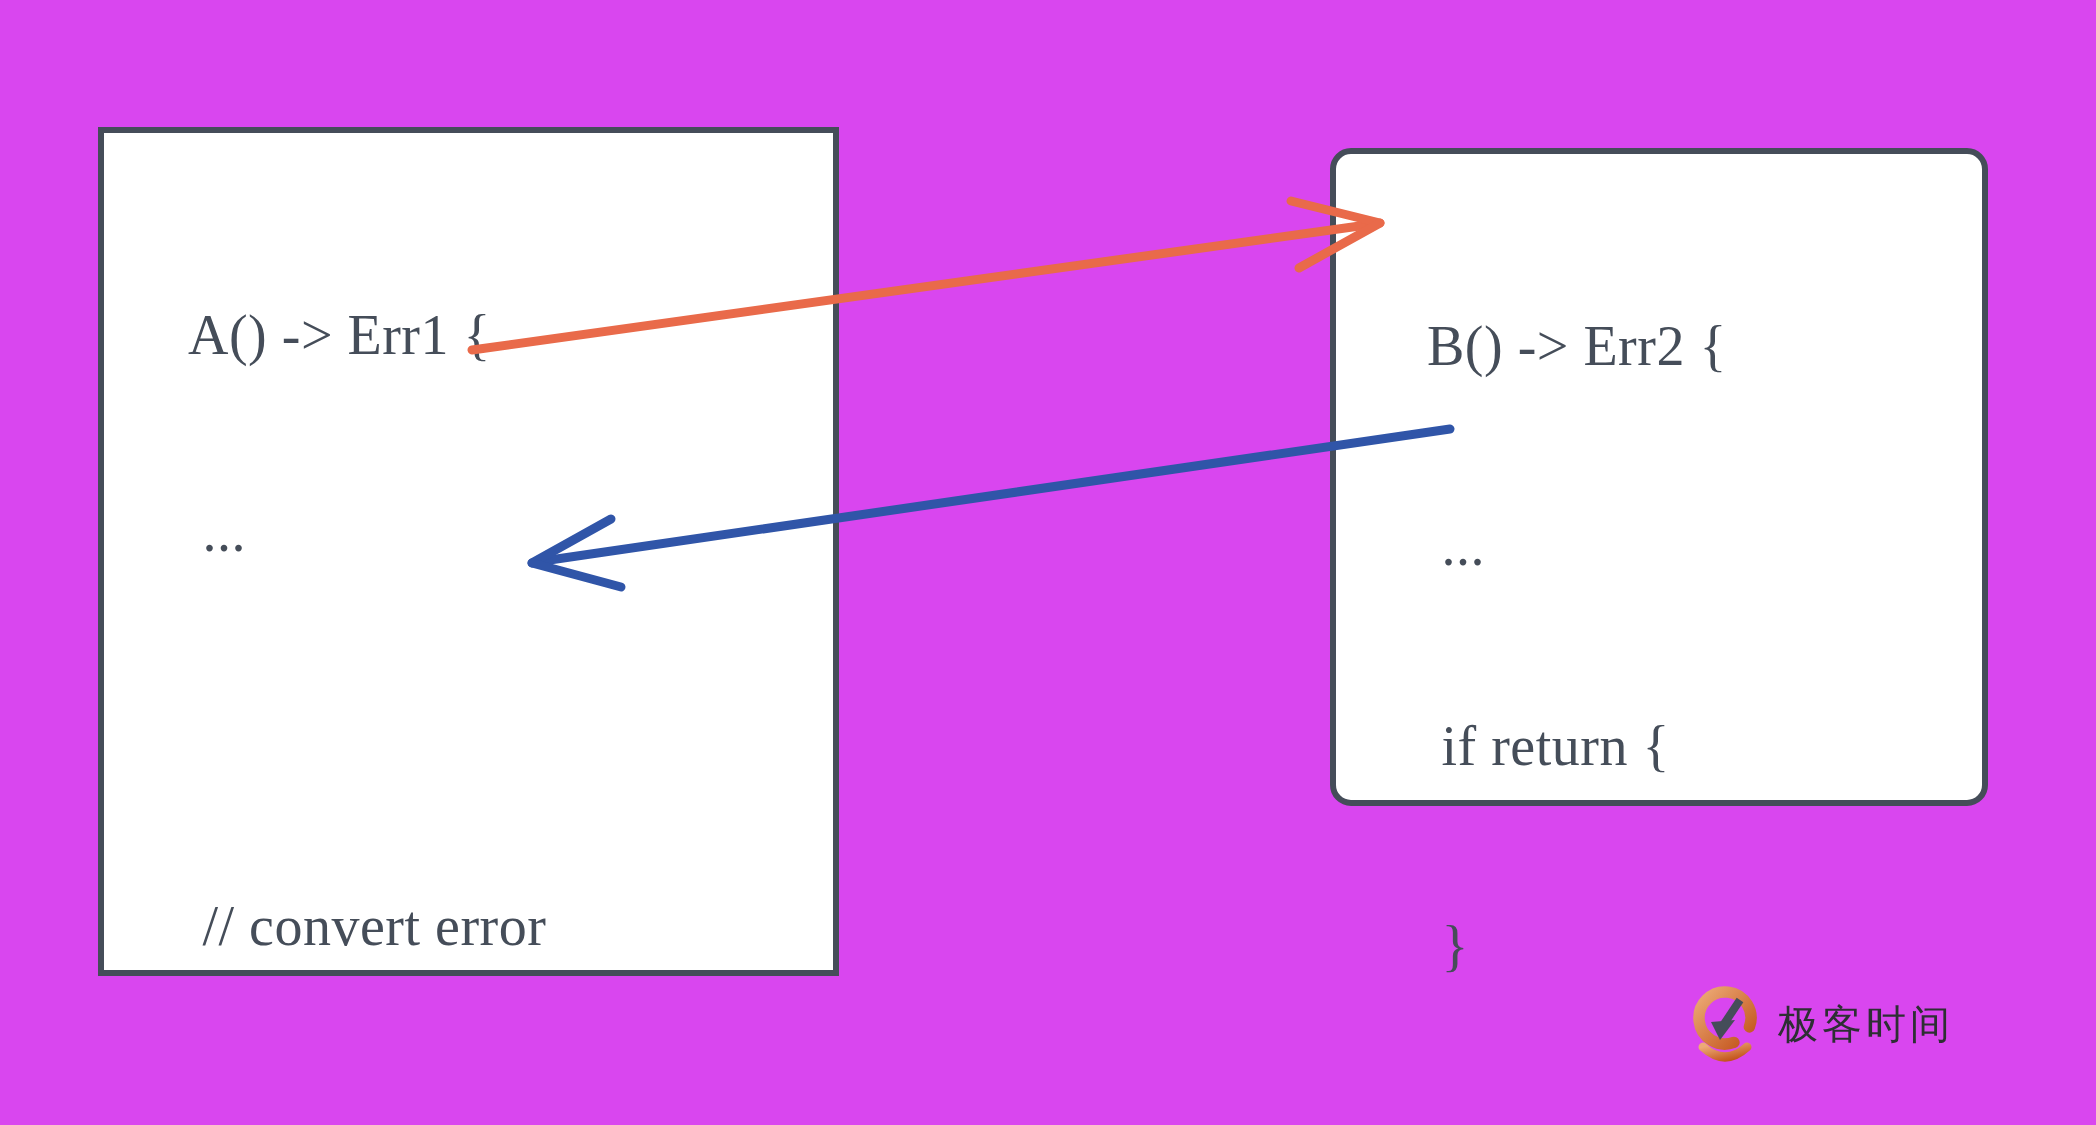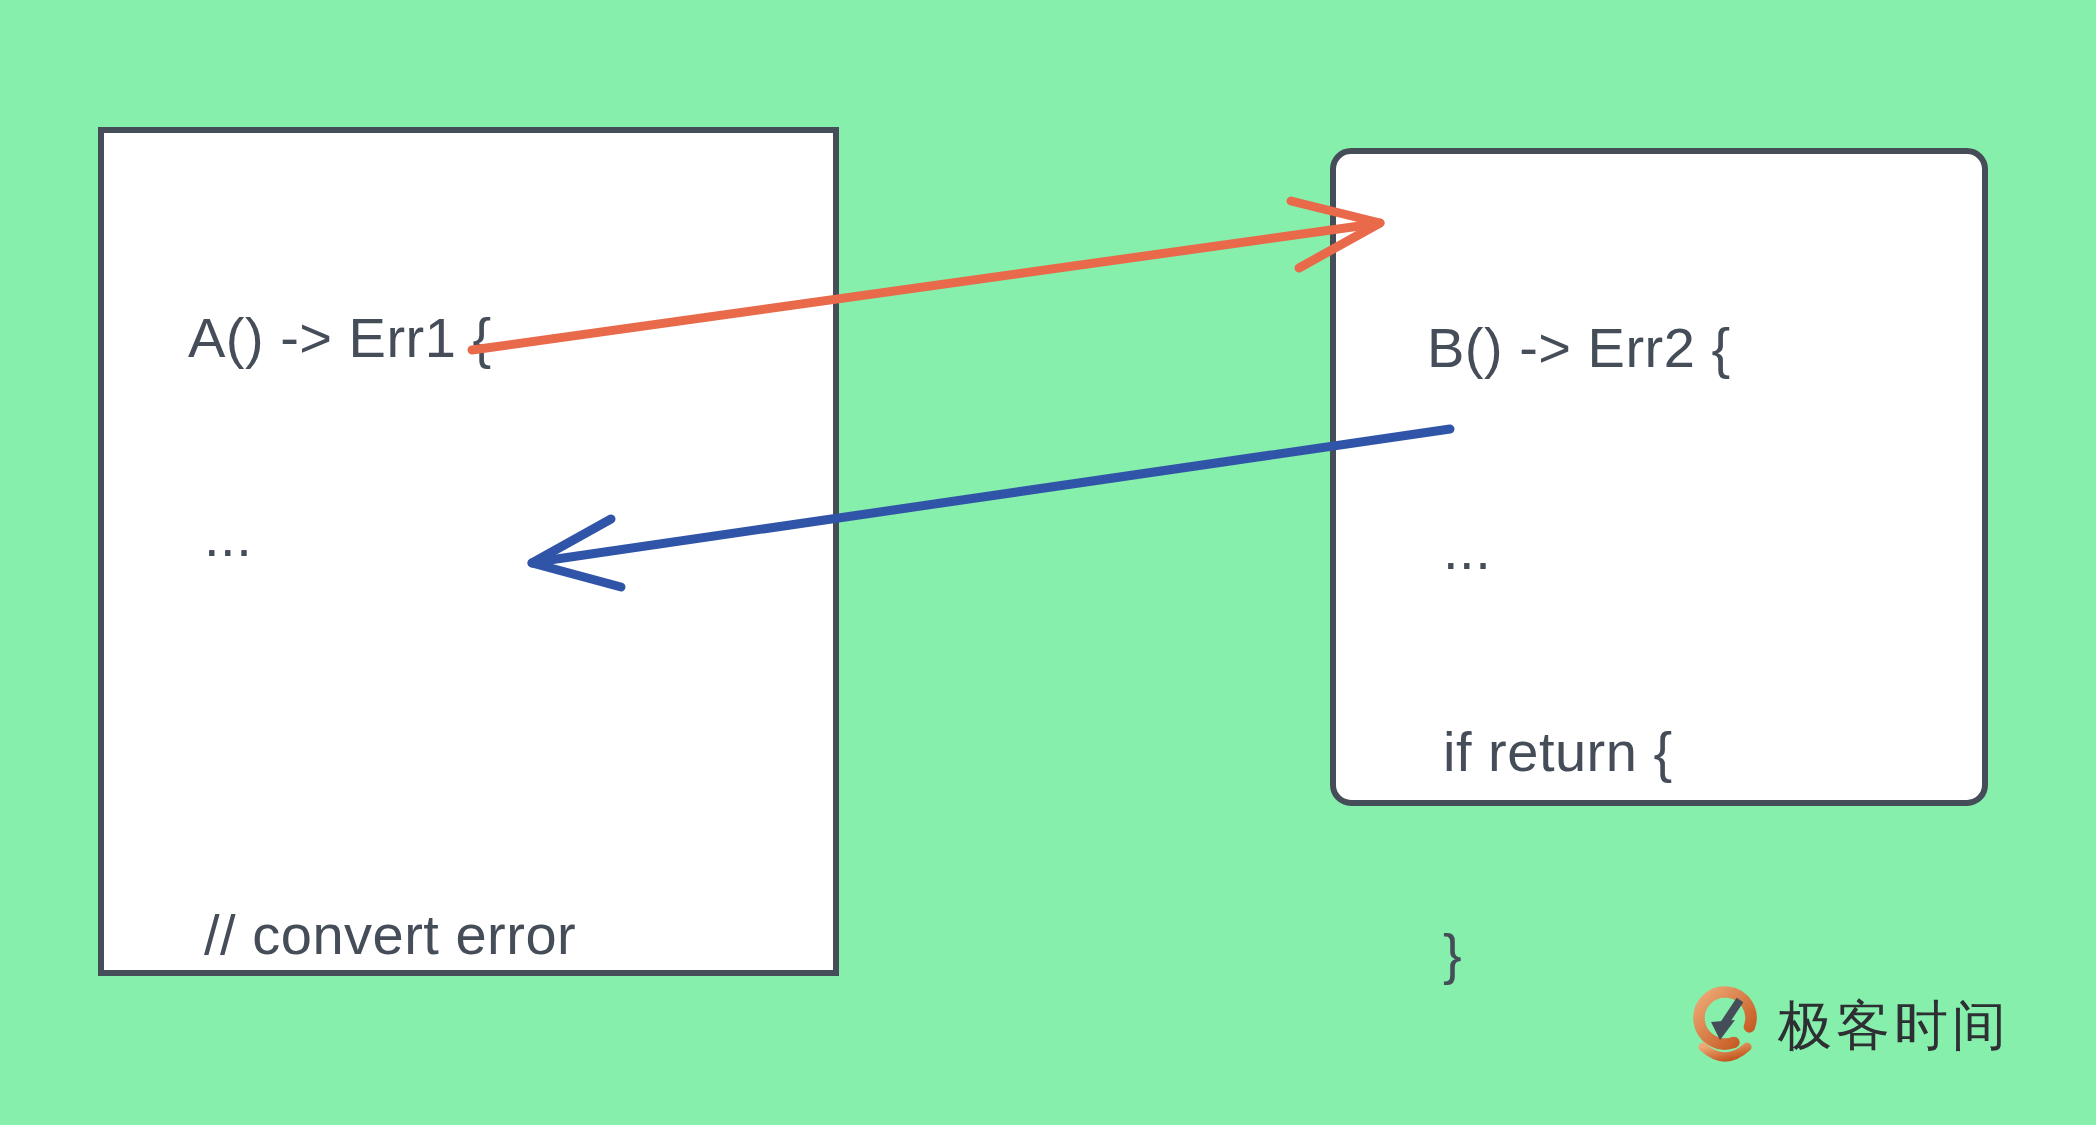--- a/index.html
+++ b/index.html
@@ -1,21 +1,21 @@
 <!DOCTYPE html>
 <html><head>
 <meta charset="utf-8">
 <style>
   html,body{margin:0;padding:0;background:#ffffff;}
   .canvas{
     position:relative;
     width:2096px;height:1125px;
-    background:#86efac;
+    background:#d946ef;
     overflow:hidden;
-    font-family:Liberation Sans, sans-serif;
+    font-family:Liberation Serif, serif;
   }
   .code-box{
     position:absolute;
     border:6px solid #454d59;
     background:#ffffff;
     box-sizing:border-box;
   }
   .box-a{left:98px;top:127px;width:741px;height:849px;}
   .box-b{left:1330px;top:148px;width:658px;height:658px;border-radius:21px;}
   .code{
@@ -33,21 +33,21 @@
     position:absolute;left:0;top:0;width:2096px;height:1125px;
     pointer-events:none;
   }
   svg.arrows line{fill:none;stroke-width:9;stroke-linecap:round;}
   .logo{
     position:absolute;left:1688px;top:981px;
     display:flex;align-items:center;
   }
   .logo-text{
     margin-left:14px;
-    font-size:54px;
+    font-size:40px;
     letter-spacing:4px;
     color:#2d2f33;
     font-weight:500;
     line-height:88px;
     white-space:nowrap;
   }
 </style>
 </head>
 <body>
 

